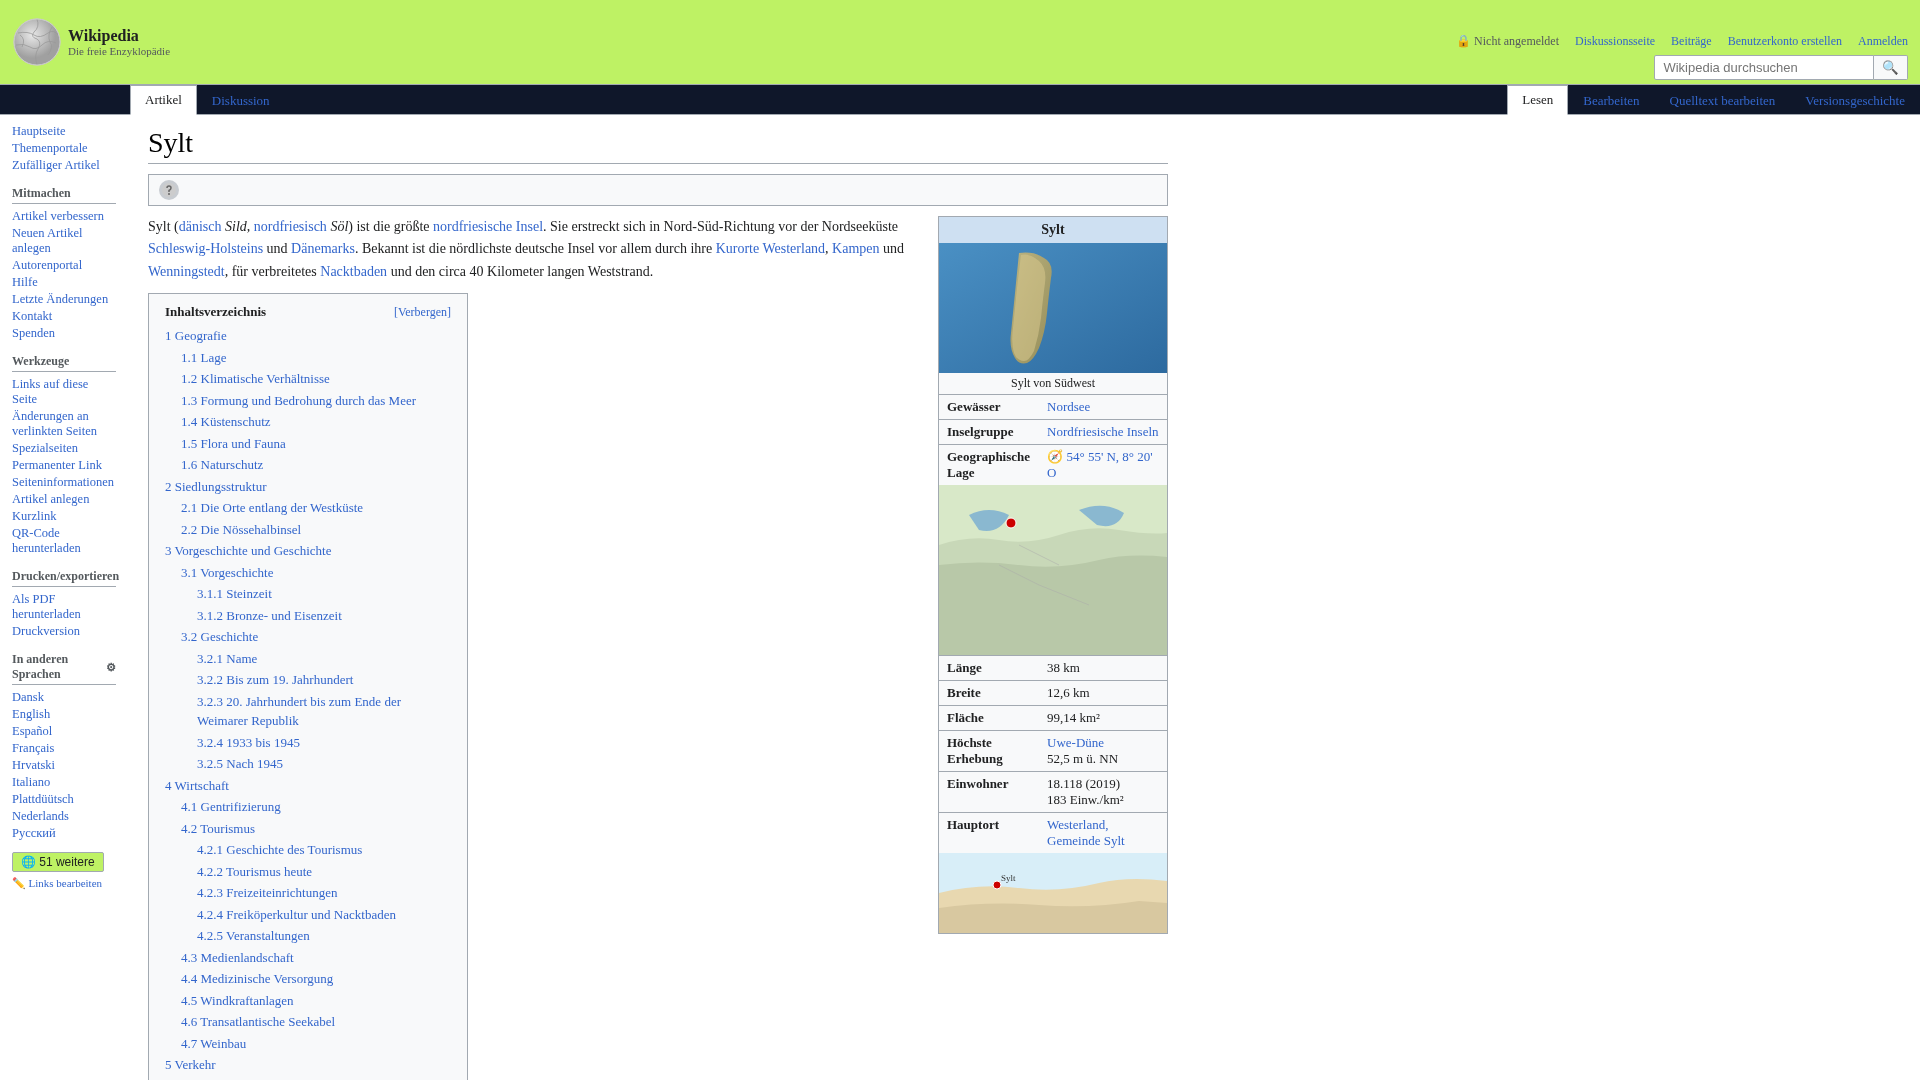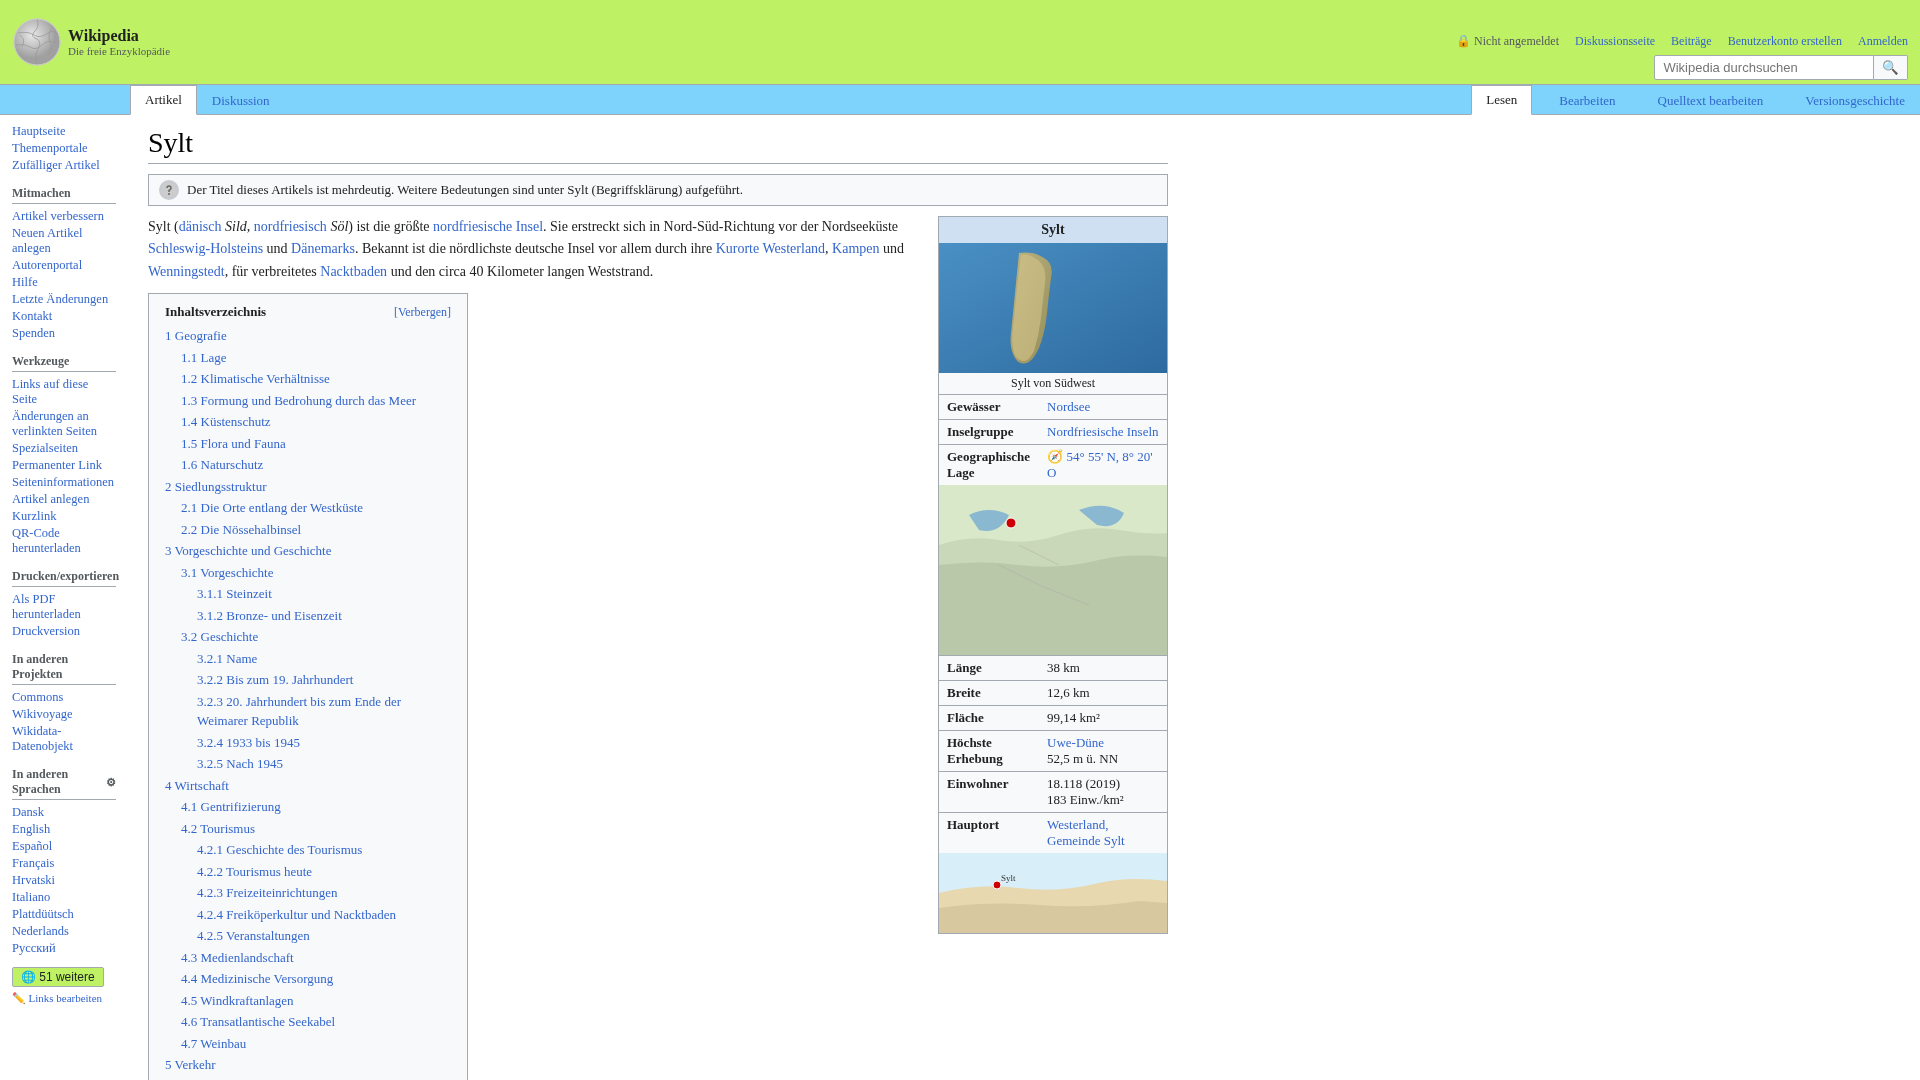--- a/index.html
+++ b/index.html
@@ -10,24 +10,24 @@
     #header { display: flex; align-items: center; justify-content: space-between; padding: 4px 12px; border-bottom: 1px solid #a2a9b1; background: #bef264; }
     #header-left { display: flex; align-items: center; gap: 10px; }
 
     #top-nav { display: flex; gap: 16px; font-size: 12px; color: #54595d; align-items: center; justify-content: flex-end; padding: 2px 0; }
     #top-nav a { color: #3366cc; font-size: 12px; }
     #search-area { display: flex; align-items: center; }
     #search-input { border: 1px solid #a2a9b1; padding: 4px 8px; width: 220px; font-size: 13px; border-radius: 2px 0 0 2px; }
     #search-btn { border: 1px solid #a2a9b1; border-left: none; background: #f8f9fa; padding: 4px 8px; cursor: pointer; border-radius: 0 2px 2px 0; }
 
     
-    #tabs-bar { border-bottom: 1px solid #a2a9b1; padding-left: 130px; background: #7dd3fc; display: flex; align-items: flex-end; }
+    #tabs-bar { border-bottom: 1px solid #a2a9b1; padding-left: 130px; background: #0f172a; display: flex; align-items: flex-end; }
     .tab { padding: 6px 14px; font-size: 13px; cursor: pointer; border: 1px solid transparent; border-bottom: none; margin-bottom: -1px; color: #3366cc; }
     .tab.active { background: #fff; border: 1px solid #a2a9b1; border-bottom: 1px solid #fff; color: #202122; font-weight: normal; }
-    .tab-right-group { margin-left: auto; display: flex; align-items: center; gap: 12px; }
+    .tab-right-group { margin-left: auto; display: flex; align-items: center; gap: 0; }
 
     
     #main-layout { display: flex; }
 
     
     #sidebar { width: 128px; min-width: 128px; padding: 8px 12px; font-size: 12.5px; border-right: none; flex-shrink: 0; }
     .sidebar-section { margin-bottom: 12px; }
     .sidebar-section-title { font-weight: bold; font-size: 12px; color: #54595d; margin-bottom: 4px; border-bottom: 1px solid #a2a9b1; padding-bottom: 2px; }
     .sidebar-item { display: block; color: #3366cc; font-size: 12.5px; padding: 1px 0; cursor: pointer; }
     .sidebar-tools-btn { display: inline-flex; align-items: center; gap: 4px; border: 1px solid #a2a9b1; background: #bef264; padding: 2px 8px; font-size: 12px; cursor: pointer; border-radius: 2px; color: #202122; margin-top: 4px; }
@@ -159,26 +159,20 @@
       <a class="sidebar-item" href="#">Kurzlink</a>
       <a class="sidebar-item" href="#">QR-Code herunterladen</a>
     </div>
 
     <div class="sidebar-section">
       <div class="sidebar-section-title">Drucken/exportieren</div>
       <a class="sidebar-item" href="#">Als PDF herunterladen</a>
       <a class="sidebar-item" href="#">Druckversion</a>
     </div>
 
-    <div class="sidebar-section">
-      <div class="sidebar-section-title">In anderen Projekten</div>
-      <a class="sidebar-item" href="#">Commons</a>
-      <a class="sidebar-item" href="#">Wikivoyage</a>
-      <a class="sidebar-item" href="#">Wikidata-Datenobjekt</a>
-    </div>
 
     <div class="sidebar-section">
       <div class="sidebar-section-title" style="display:flex;align-items:center;justify-content:space-between;gap:22px;">
         <span>In anderen Sprachen</span>
         <span style="cursor:pointer;font-size:11px;">⚙</span>
       </div>
       <a class="sidebar-item" href="#">Dansk</a>
       <a class="sidebar-item" href="#">English</a>
       <a class="sidebar-item" href="#">Español</a>
       <a class="sidebar-item" href="#">Français</a>
@@ -201,21 +195,20 @@
     <h1 id="page-title">Sylt</h1>
 
     <div class="hatnote">
       <div class="hatnote-icon">
         <svg width="16" height="16" viewBox="0 0 16 16">
           <circle cx="8" cy="8" r="7" fill="#ccc"></circle>
           <path d="M6,6 Q6,4 8,4 Q10,4 10,6 Q10,7.5 8,8.5 L8,10" stroke="#666" fill="none" stroke-width="1.5"></path>
           <circle cx="8" cy="12" r="1" fill="#666"></circle>
         </svg>
       </div>
-      <span>Der Titel dieses Artikels ist mehrdeutig. Weitere Bedeutungen sind unter Sylt (Begriffsklärung) aufgeführt.</span>
     </div>
 
     <div id="infobox">
       <div id="infobox-title">Sylt</div>
       <div id="infobox-image">
 
         <svg width="228" height="130" viewBox="0 0 228 130">
           <defs>
             <linearGradient id="seaGrad" x1="0" y1="0" x2="1" y2="1">
               <stop offset="0%" stop-color="#4a90c4"></stop>

